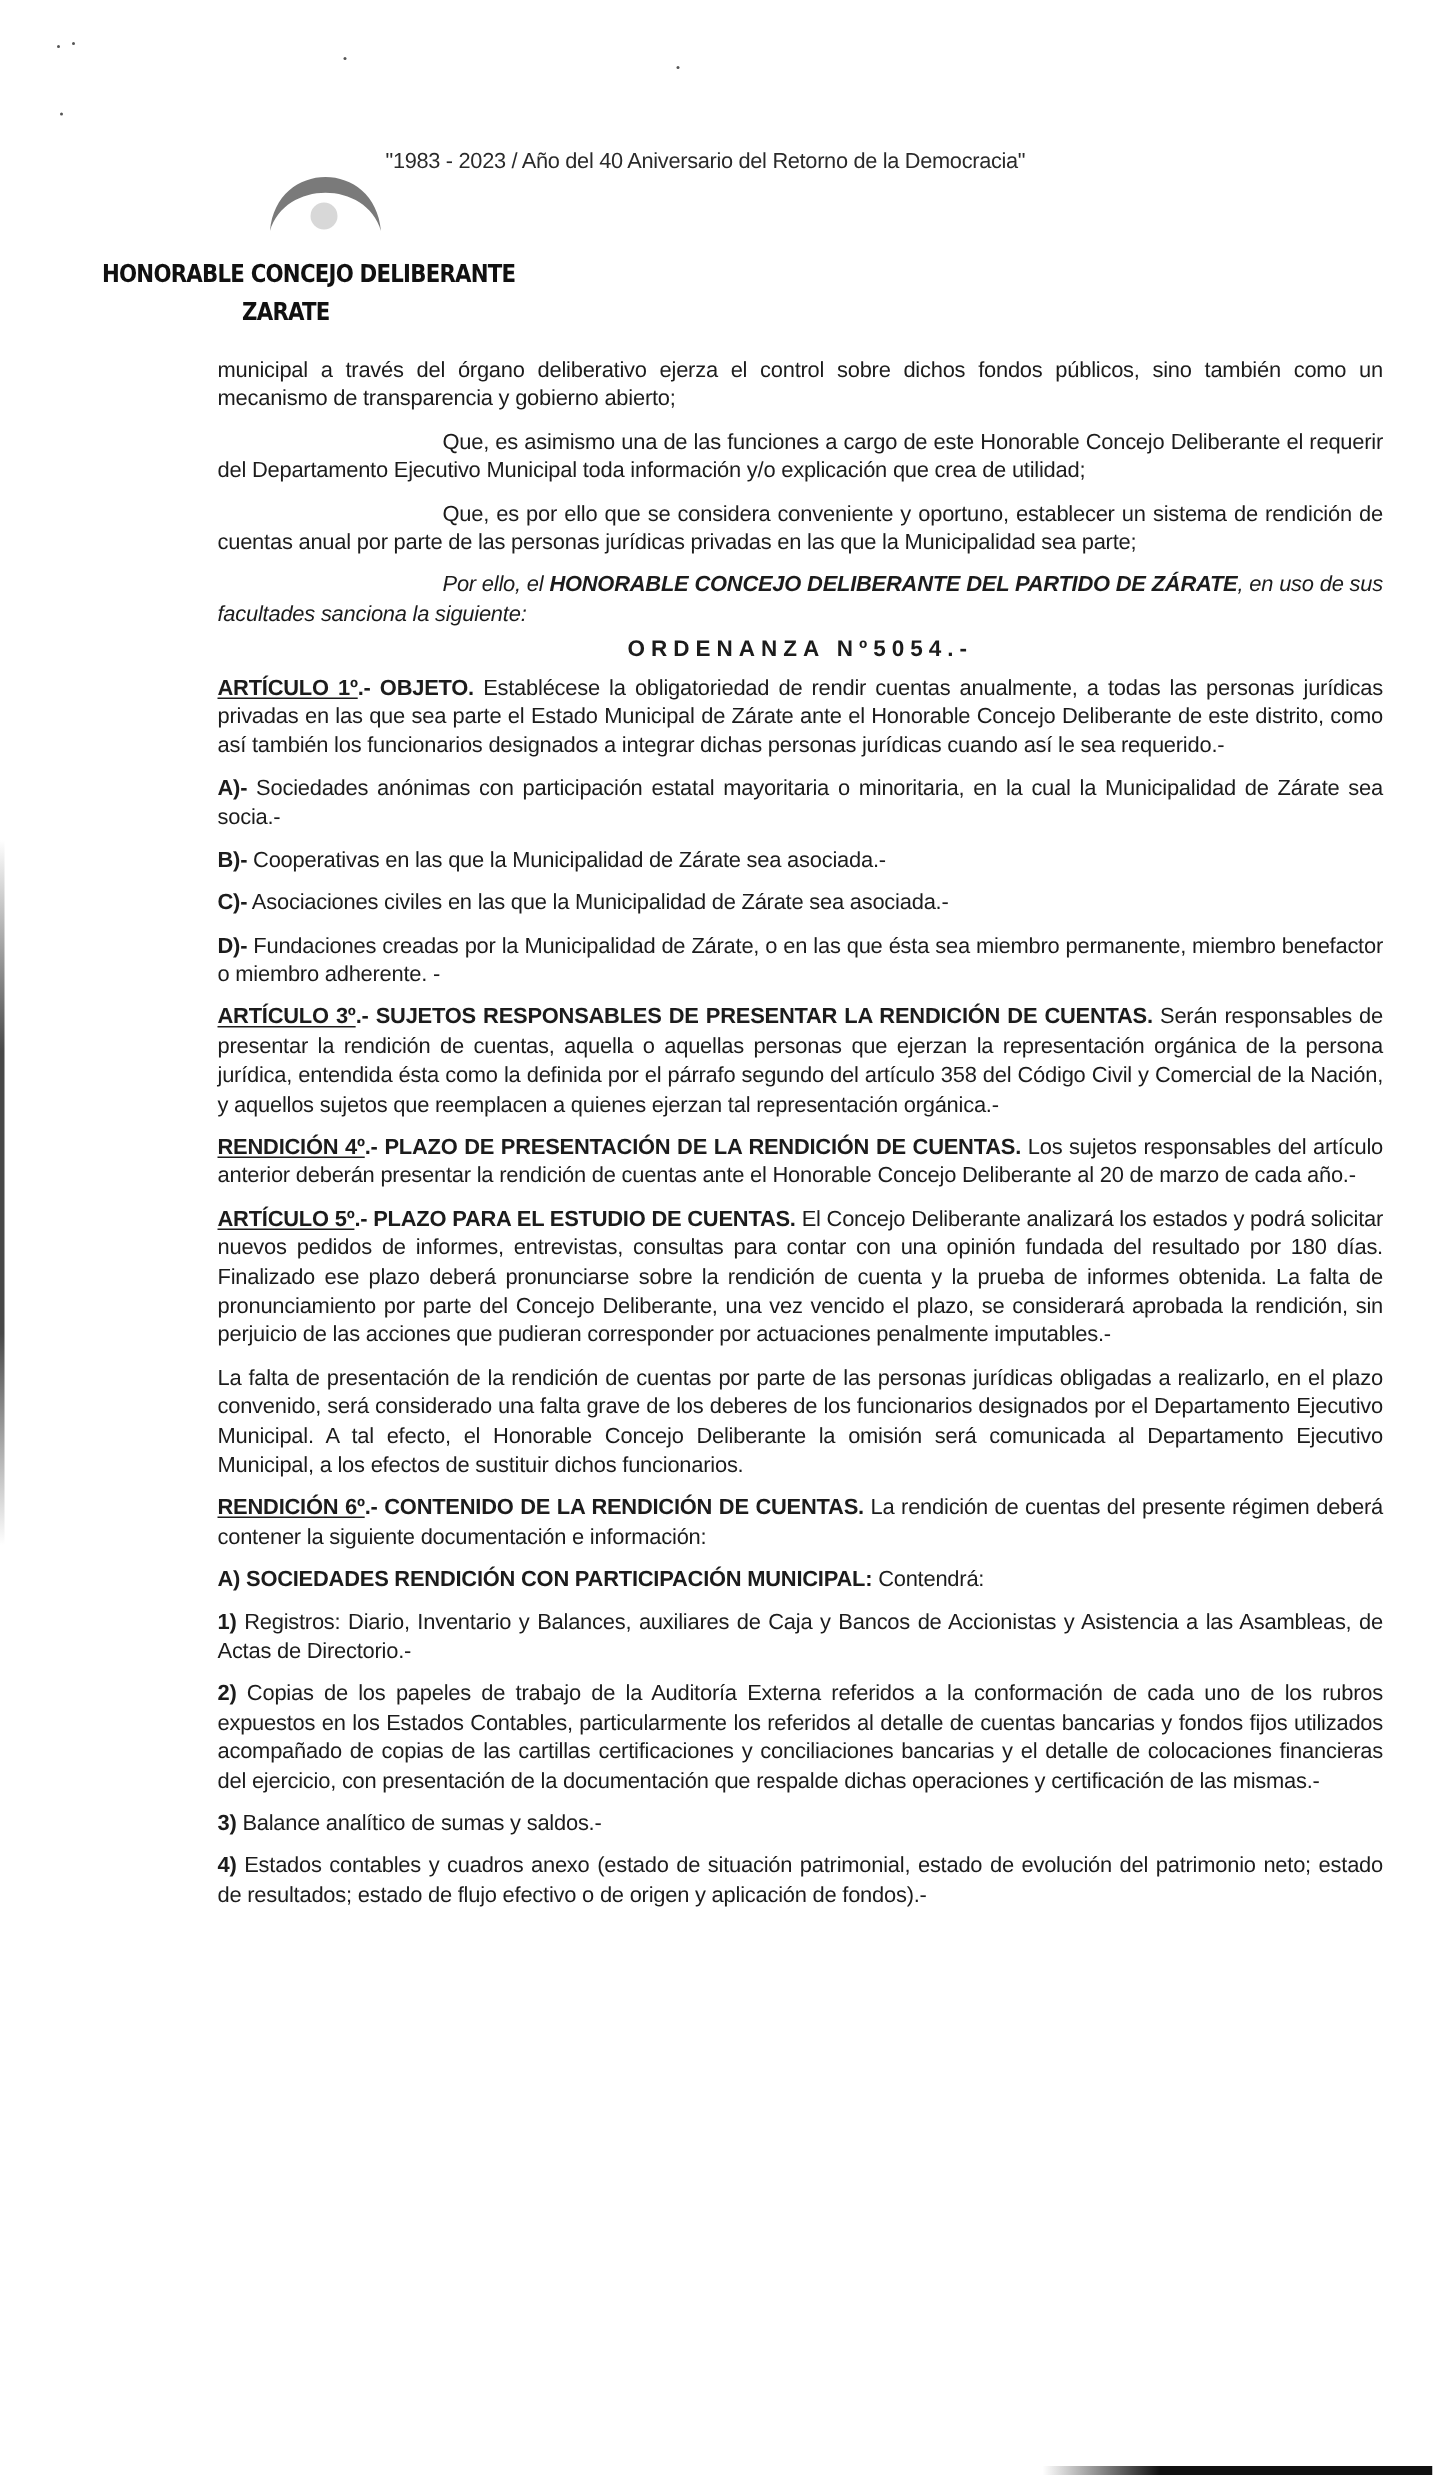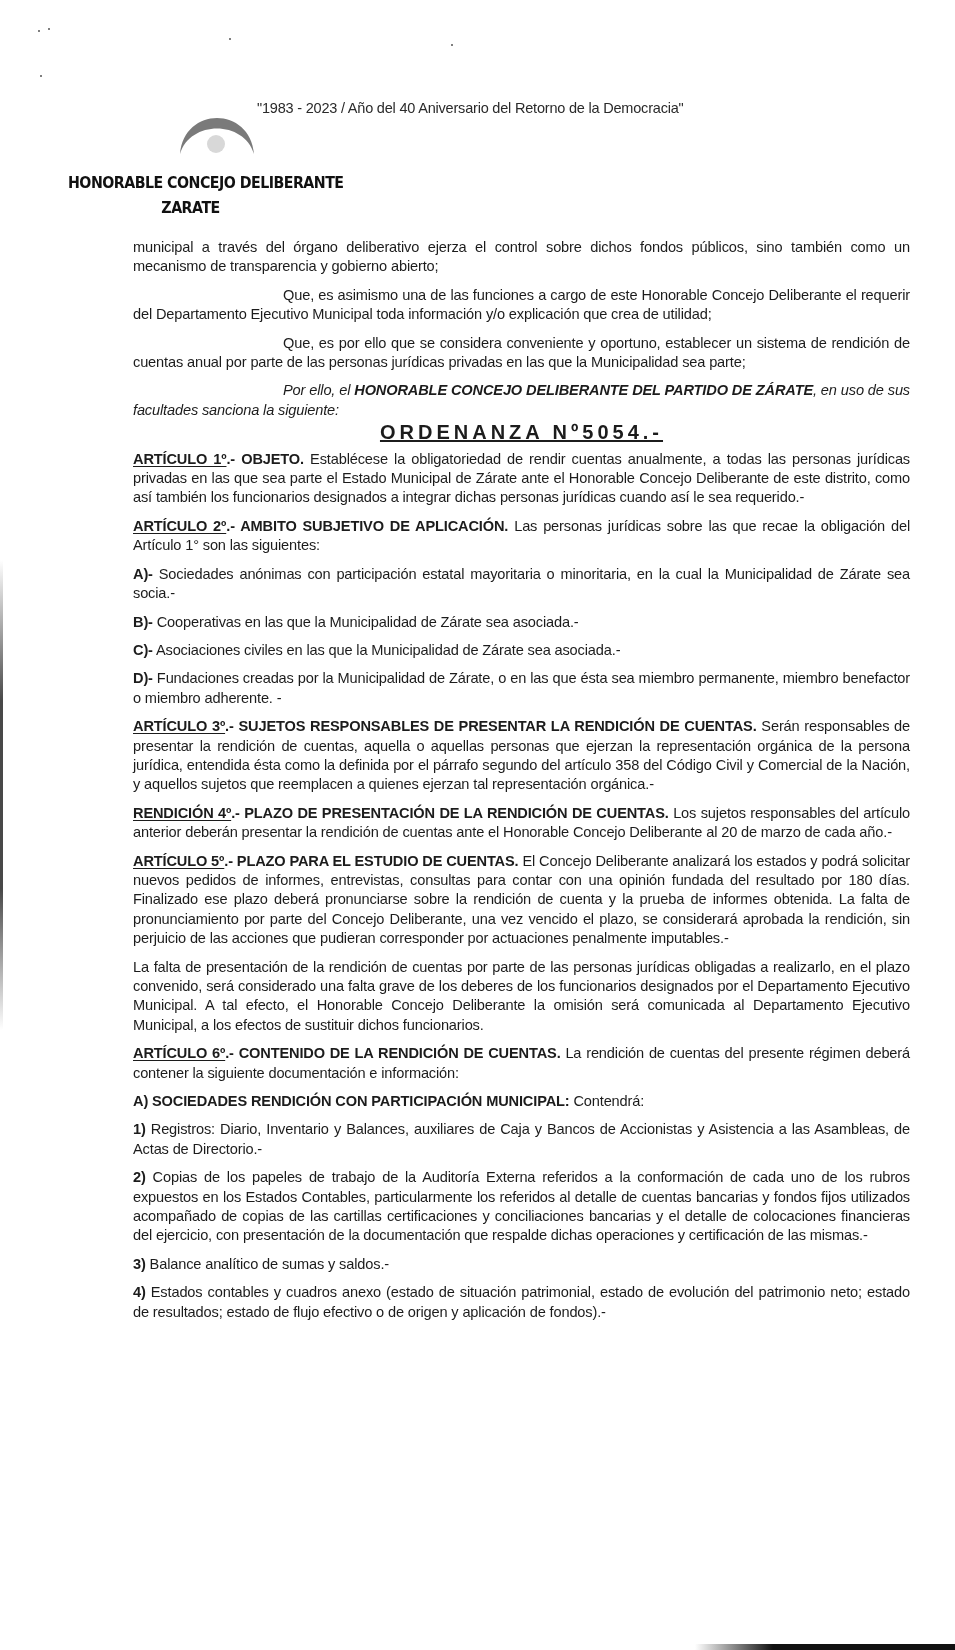--- a/index.html
+++ b/index.html
@@ -24,31 +24,31 @@
   }
   .org-name {
     position: absolute; left: 68px; top: 170px; width: 285px; text-align: center;
     font-family: "DejaVu Sans", sans-serif; font-weight: bold; font-size: 16.5px;
     letter-spacing: -0.6px; line-height: 25px; transform: scaleX(0.86); transform-origin: left top;
     color: #111;
   }
   .org-name div { white-space: nowrap; }
 
   .content {
-    position: absolute; left: 133px; top: 238px; width: 777px;
+    position: absolute; left: 145px; top: 238px; width: 777px;
     font-size: 14.6px; line-height: 19.4px; text-align: justify;
     letter-spacing: -0.15px;
   }
   .content p { margin: 0 0 9px 0; }
   .indent { text-indent: 150px; }
   .b { font-weight: bold; }
   .u { text-decoration: underline; text-underline-offset: 2px; }
   .ord-title {
-    text-align: center; font-weight: bold; text-decoration: underline;
-    letter-spacing: 4px; margin: -2px 0 7px 0 !important; font-size: 20px;
+    text-align: center; font-weight: bold; 
+    letter-spacing: 4px; margin: -2px 0 7px 0 !important; font-size: 15px;
   }
   .gap-sm { margin-bottom: 5px !important; font-style: italic; }
 </style>
 </head>
 <body>
 
 <div class="scan-edge-left"></div>
 <div class="scan-edge-bottom"></div>
 <div class="speck" style="left:38px;top:30px"></div>
 <div class="speck" style="left:48px;top:28px"></div>
@@ -71,36 +71,35 @@
 <div class="content">
   <p>municipal a través del órgano deliberativo ejerza el control sobre dichos fondos públicos, sino también como un mecanismo de transparencia y gobierno abierto;</p>
   <p class="indent">Que, es asimismo una de las funciones a cargo de este Honorable Concejo Deliberante el requerir del Departamento Ejecutivo Municipal toda información y/o explicación que crea de utilidad;</p>
   <p class="indent">Que, es por ello que se considera conveniente y oportuno, establecer un sistema de rendición de cuentas anual por parte de las personas jurídicas privadas en las que la Municipalidad sea parte;</p>
   <p class="indent gap-sm"><span>Por ello, el </span><span class="b">HONORABLE CONCEJO DELIBERANTE DEL PARTIDO DE ZÁRATE</span><span>, en uso de sus facultades sanciona la siguiente:</span></p>
 
   <p class="ord-title">ORDENANZA Nº5054.-</p>
 
   <p><span class="b u">ARTÍCULO 1º</span><span class="b">.- </span><span class="b">OBJETO.</span><span> Establécese la obligatoriedad de rendir cuentas anualmente, a todas las personas jurídicas privadas en las que sea parte el Estado Municipal de Zárate ante el Honorable Concejo Deliberante de este distrito, como así también los funcionarios designados a integrar dichas personas jurídicas cuando así le sea requerido.-</span></p>
 
-  <p><span class="b u">ARTÍCULO 2º</span><span class="b">.- </span><span class="b">AMBITO SUBJETIVO DE APLICACIÓN.</span><span> Las personas jurídicas sobre las que recae la obligación del Artículo 1° son las siguientes:</span></p>
 
   <p><span class="b">A)-</span><span> Sociedades anónimas con participación estatal mayoritaria o minoritaria, en la cual la Municipalidad de Zárate sea socia.-</span></p>
   <p><span class="b">B)-</span><span> Cooperativas en las que la Municipalidad de Zárate sea asociada.-</span></p>
   <p><span class="b">C)-</span><span> Asociaciones civiles en las que la Municipalidad de Zárate sea asociada.-</span></p>
   <p><span class="b">D)-</span><span> Fundaciones creadas por la Municipalidad de Zárate, o en las que ésta sea miembro permanente, miembro benefactor o miembro adherente. -</span></p>
 
   <p><span class="b u">ARTÍCULO 3º</span><span class="b">.- </span><span class="b">SUJETOS RESPONSABLES DE PRESENTAR LA RENDICIÓN DE CUENTAS.</span><span> Serán responsables de presentar la rendición de cuentas, aquella o aquellas personas que ejerzan la representación orgánica de la persona jurídica, entendida ésta como la definida por el párrafo segundo del artículo 358 del Código Civil y Comercial de la Nación, y aquellos sujetos que reemplacen a quienes ejerzan tal representación orgánica.-</span></p>
 
   <p><span class="b u">RENDICIÓN 4º</span><span class="b">.- </span><span class="b">PLAZO DE PRESENTACIÓN DE LA RENDICIÓN DE CUENTAS.</span><span> Los sujetos responsables del artículo anterior deberán presentar la rendición de cuentas ante el Honorable Concejo Deliberante al 20 de marzo de cada año.-</span></p>
 
   <p><span class="b u">ARTÍCULO 5º</span><span class="b">.- </span><span class="b">PLAZO PARA EL ESTUDIO DE CUENTAS.</span><span> El Concejo Deliberante analizará los estados y podrá solicitar nuevos pedidos de informes, entrevistas, consultas para contar con una opinión fundada del resultado por 180 días. Finalizado ese plazo deberá pronunciarse sobre la rendición de cuenta y la prueba de informes obtenida. La falta de pronunciamiento por parte del Concejo Deliberante, una vez vencido el plazo, se considerará aprobada la rendición, sin perjuicio de las acciones que pudieran corresponder por actuaciones penalmente imputables.-</span></p>
 
   <p>La falta de presentación de la rendición de cuentas por parte de las personas jurídicas obligadas a realizarlo, en el plazo convenido, será considerado una falta grave de los deberes de los funcionarios designados por el Departamento Ejecutivo Municipal. A tal efecto, el Honorable Concejo Deliberante la omisión será comunicada al Departamento Ejecutivo Municipal, a los efectos de sustituir dichos funcionarios.</p>
 
-  <p><span class="b u">ARTÍCULO 6º</span><span class="b">.- </span><span class="b">CONTENIDO DE LA RENDICIÓN DE CUENTAS.</span><span> La rendición de cuentas del presente régimen deberá contener la siguiente documentación e información:</span></p>
+  <p><span class="b u">RENDICIÓN 6º</span><span class="b">.- </span><span class="b">CONTENIDO DE LA RENDICIÓN DE CUENTAS.</span><span> La rendición de cuentas del presente régimen deberá contener la siguiente documentación e información:</span></p>
 
   <p><span class="b">A) SOCIEDADES RENDICIÓN CON PARTICIPACIÓN MUNICIPAL:</span><span> Contendrá:</span></p>
 
   <p><span class="b">1)</span><span> Registros: Diario, Inventario y Balances, auxiliares de Caja y Bancos de Accionistas y Asistencia a las Asambleas, de Actas de Directorio.-</span></p>
   <p><span class="b">2)</span><span> Copias de los papeles de trabajo de la Auditoría Externa referidos a la conformación de cada uno de los rubros expuestos en los Estados Contables, particularmente los referidos al detalle de cuentas bancarias y fondos fijos utilizados acompañado de copias de las cartillas certificaciones y conciliaciones bancarias y el detalle de colocaciones financieras del ejercicio, con presentación de la documentación que respalde dichas operaciones y certificación de las mismas.-</span></p>
   <p><span class="b">3)</span><span> Balance analítico de sumas y saldos.-</span></p>
   <p><span class="b">4)</span><span> Estados contables y cuadros anexo (estado de situación patrimonial, estado de evolución del patrimonio neto; estado de resultados; estado de flujo efectivo o de origen y aplicación de fondos).-</span></p>
 </div>
 
 </body></html>

